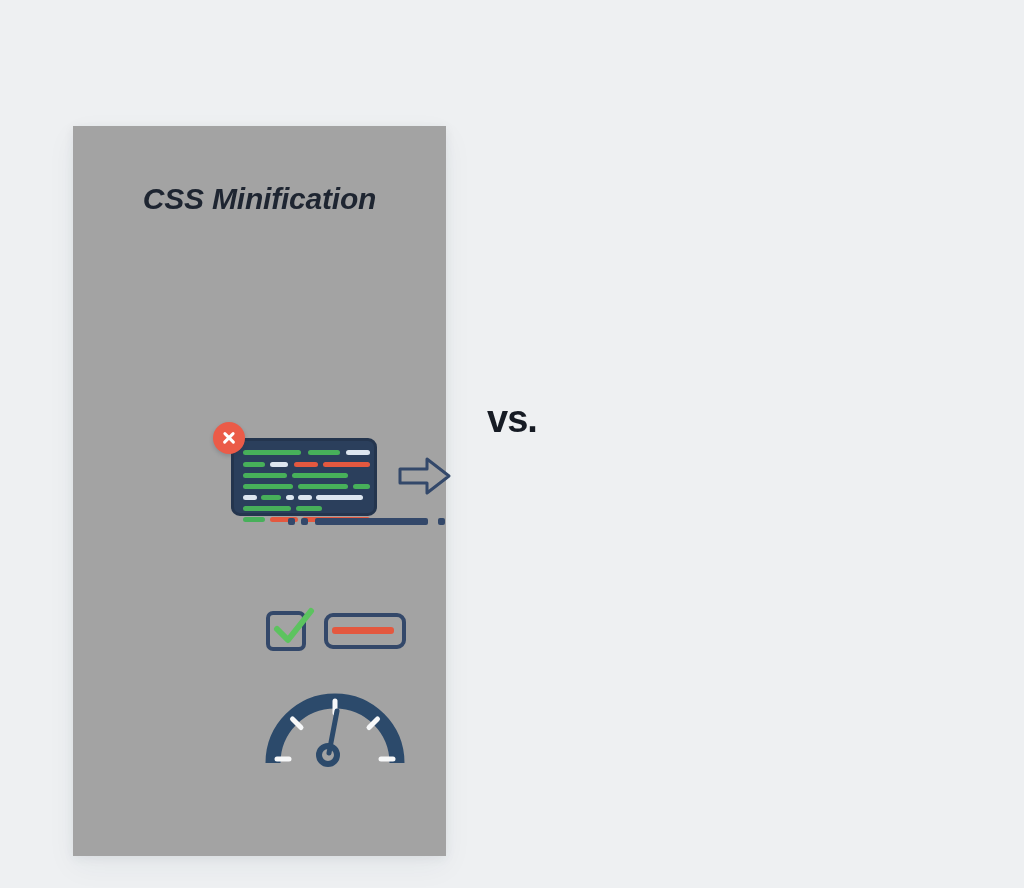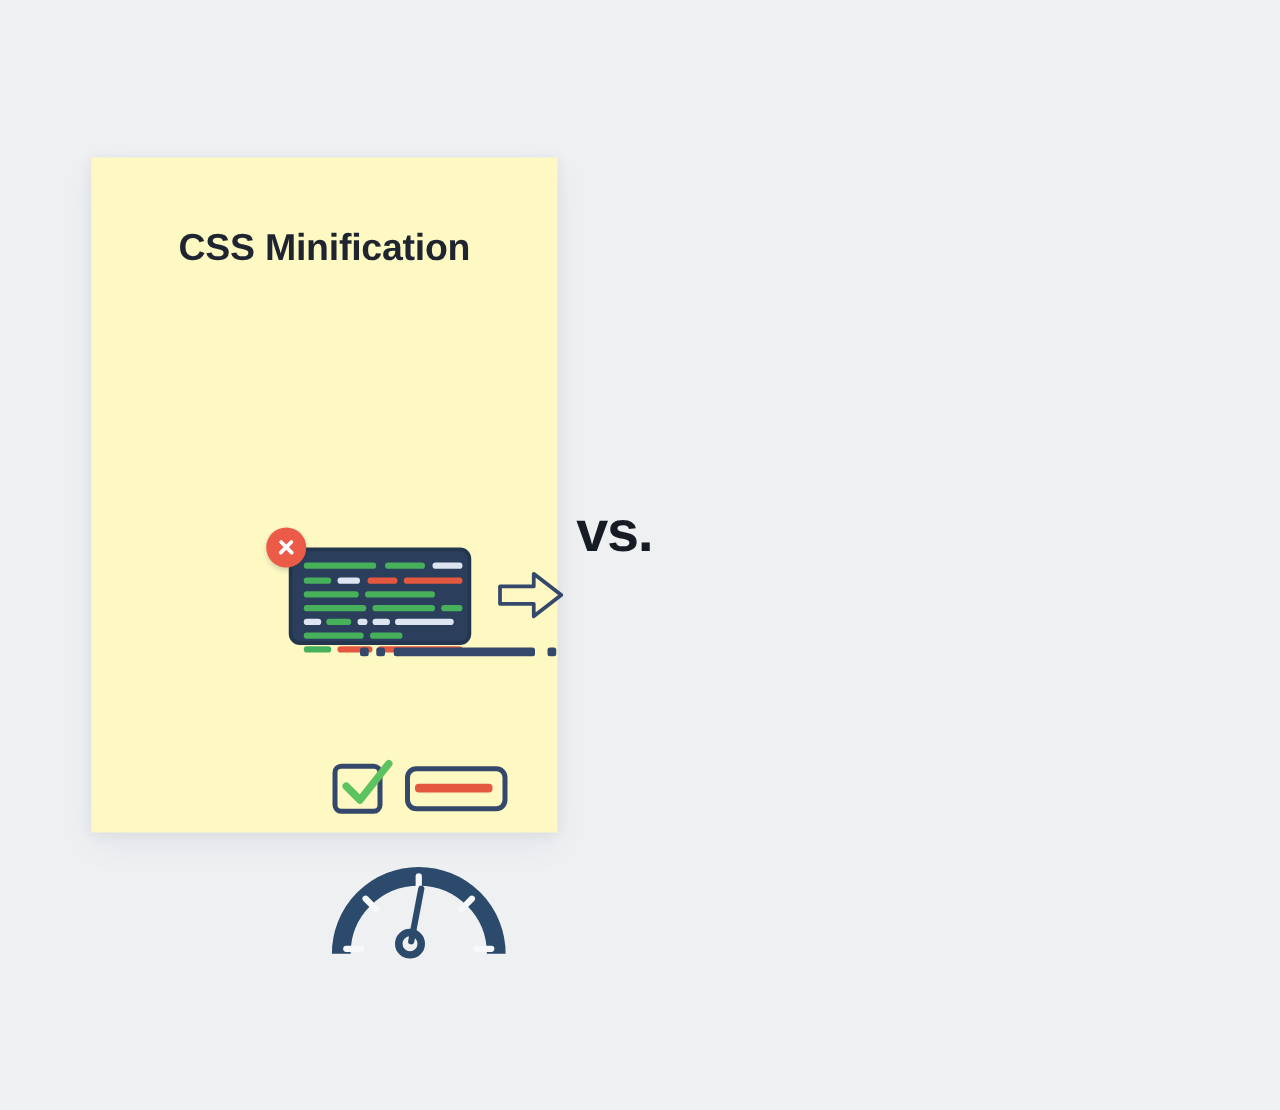--- a/index.html
+++ b/index.html
@@ -8,39 +8,40 @@
     background:#eef0f2;
     font-family:"Liberation Sans", sans-serif;
     overflow:hidden;
     position:relative;
   }
   .stage{position:absolute;inset:0;}
 
   
   .card{
     position:absolute;
-    top:126px;height:540px;
-    background:#fef9c3;
+    top:126px;height:730px;
+    background:#a3a3a3;
     box-shadow:0 2px 10px rgba(40,50,70,.07), 0 10px 28px rgba(40,50,70,.05);
+    font-style:italic;
   }
   .card-left{left:73px;width:373px;}
   .card-right{left:575px;width:373px;}
 
   .card-title{
     position:absolute;top:56px;left:0;width:100%;
     text-align:center;
     font-size:30px;font-weight:700;color:#1e2531;
     letter-spacing:-.2px;
   }
 
   
   .vs{
     position:absolute;left:461px;top:398px;width:102px;
-    text-align:left;
-    font-size:46px;font-weight:700;color:#161b24;
+    text-align:center;
+    font-size:38px;font-weight:700;color:#161b24;
     letter-spacing:-1px;
   }
 
   
   .art{position:absolute;}
 
   
   .codewin{left:158px;top:312px;width:146px;height:78px;}
   .codewin .frame{
     position:absolute;inset:0;

